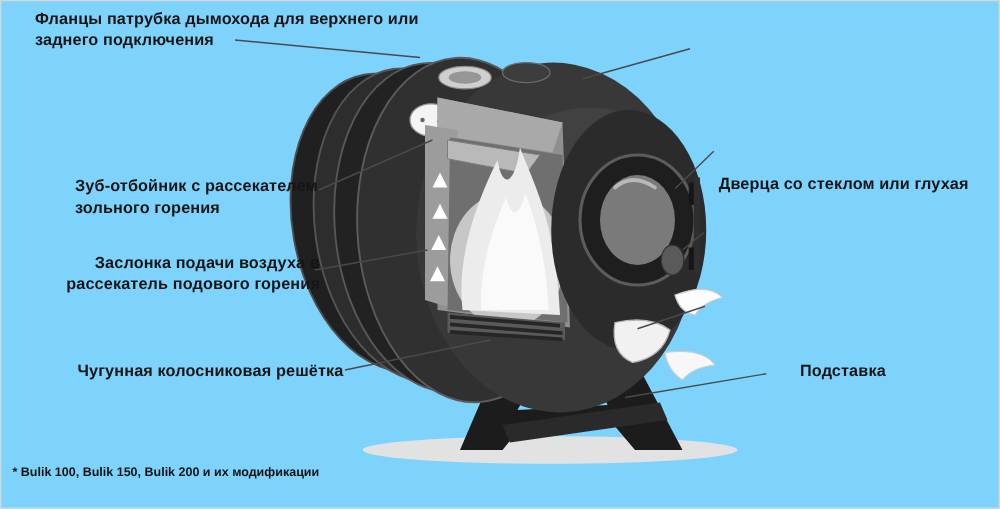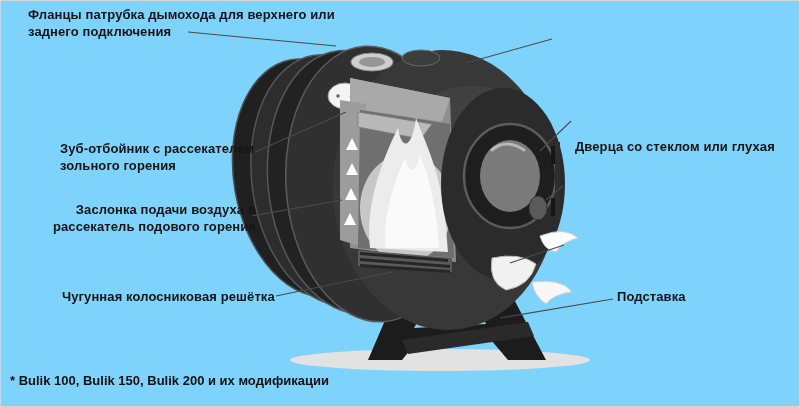--- a/index.html
+++ b/index.html
@@ -17,21 +17,21 @@
     font-size:13px;
     font-weight:bold;
     color:#151515;
     line-height:1.32;
     letter-spacing:0.1px;
   }
   .nowrap{white-space:nowrap;}
   .footnote{
     position:absolute;
     left:10px;top:373px;
-    font-size:13px;font-weight:bold;color:#111;
+    font-size:10px;font-weight:bold;color:#111;
   }
 </style>
 </head>
 <body>
 
 <div class="canvas">
 
   <svg class="diagram-svg" width="800" height="407" viewBox="0 0 800 407">
 
     <ellipse cx="440" cy="360" rx="150" ry="11" fill="#e2e2e2"></ellipse>
@@ -119,21 +119,21 @@
     </g>
   </svg>
 
   <div class="label" style="left:28px;top:6px;width:312px;">Фланцы патрубка дымохода для верхнего или заднего подключения</div>
 
 
   <div class="label nowrap" style="left:575px;top:106px;margin-top:32px;">Дверца со стеклом или глухая</div>
 
 
 
-  <div class="label nowrap" style="left:617px;top:288px;">Подставка</div>
+  <div class="label nowrap" style="left:640px;top:288px;">Подставка</div>
 
   <div class="label" style="left:60px;top:140px;width:198px;">Зуб-отбойник с рассекателем зольного горения</div>
 
   <div class="label" style="left:48px;top:201px;width:208px;text-align:right;">Заслонка подачи воздуха в рассекатель подового горения</div>
 
   <div class="label nowrap" style="left:62px;top:288px;">Чугунная колосниковая решётка</div>
 
   <div class="footnote">* Bulik 100, Bulik 150, Bulik 200 и их модификации</div>
 
 </div>

